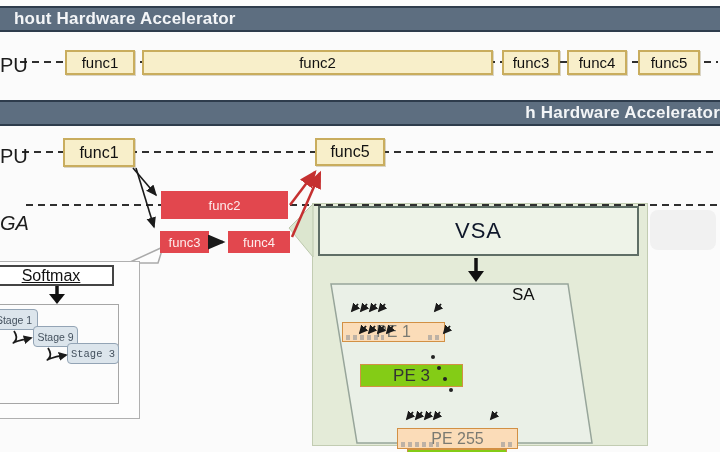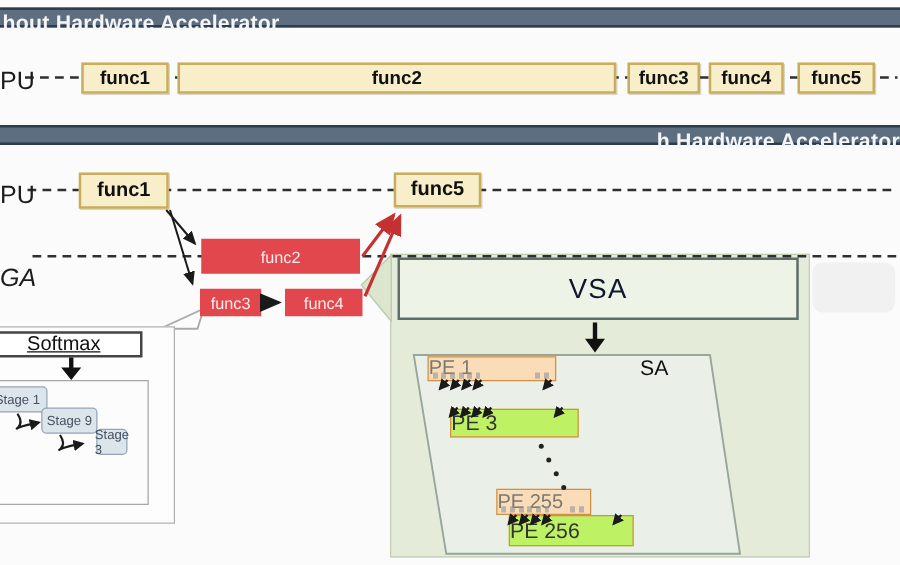--- a/index.html
+++ b/index.html
@@ -1,33 +1,33 @@
 <!DOCTYPE html>
 <html><head>
 <meta charset="utf-8">
 <style>
   html,body{margin:0;padding:0;background:#ffffff;}
   #canvas{position:relative;width:720px;height:452px;overflow:hidden;
           background:#fbfbfb;font-family:"Liberation Sans",sans-serif;}
   .abs{position:absolute;box-sizing:border-box;}
-  .hdr{left:0;width:720px;height:16px;background:#5d6e80;
+  .hdr{left:0;width:720px;height:26px;background:#5d6e80;
        border-top:2px solid #2e3c4c;border-bottom:2px solid #2e3c4c;
        color:#f3f5f7;font-weight:bold;font-size:17px;line-height:22px;
-       padding-left:2px;letter-spacing:0.2px;}
+       padding-left:14px;letter-spacing:0.2px;}
   .rowlbl{color:#1c1c1c;font-size:20px;}
   .fbox{background:#f8efca;border:2px solid #c9ad5e;color:#111;
-        font-weight:bold;font-size:15px;display:flex;align-items:center;
+        font-weight:normal;font-size:15px;display:flex;align-items:center;
         justify-content:center;box-shadow:1px 1px 0 rgba(120,100,40,.25);}
   .rbox{background:#e2474e;color:#fdecec;font-size:13px;display:flex;
         align-items:center;justify-content:center;}
   .overlay{left:0;top:0;pointer-events:none;}
   .pe{border:1.5px solid #d29044;display:flex;align-items:center;
-      justify-content:flex-start;font-size:16px;}
+      justify-content:center;font-size:16px;margin-top:37px;}
   .pe-light{background:#fbdcb8;color:#7a7a72;}
-  .pe-dark{background:#bef264;color:#333;font-size:17px;}
+  .pe-dark{background:#84cc16;color:#333;font-size:17px;}
   .ports{position:absolute;bottom:1px;height:5px;opacity:.55;
          background:repeating-linear-gradient(90deg,#8a8f96 0 4px,transparent 4px 7px);}
   .stage{background:#dce5ec;border:1.5px solid #93a4b5;border-radius:4px;
          color:#44515e;font-size:10.5px;display:flex;align-items:center;
          justify-content:center;}
 </style>
 </head>
 <body>
 
 <div id="canvas">
@@ -70,38 +70,38 @@
 
   <div class="abs" style="left:512px;top:285px;width:40px;font-weight:normal;font-size:17px;color:#111;">SA</div>
   <div class="abs pe pe-light" style="left:342px;top:285px;width:103px;height:20px;">
     <span>PE 1</span>
     <span class="ports" style="left:3px;width:38px;"></span>
     <span class="ports" style="right:4px;width:12px;"></span>
   </div>
   <div class="abs pe pe-dark" style="left:360px;top:327px;width:103px;height:23px;">
     <span>PE 3</span>
   </div>
-  <div class="abs pe pe-light" style="left:397px;top:391px;width:76px;height:21px;">
+  <div class="abs pe pe-light" style="left:397px;top:391px;width:121px;height:21px;">
     <span>PE 255</span>
     <span class="ports" style="left:3px;width:38px;"></span>
     <span class="ports" style="right:4px;width:12px;"></span>
   </div>
   <div class="abs pe pe-dark" style="left:407px;top:412px;width:100px;height:25px;">
     <span>PE 256</span>
   </div>
 
   <div class="abs" style="left:-12px;top:261px;width:152px;height:158px;background:#fdfdfd;border:1.5px solid #b0b0b0;"></div>
   <div class="abs" style="left:-12px;top:265px;width:126px;height:21px;background:#ffffff;border:2px solid #444;
               display:flex;align-items:center;justify-content:center;">
     <span style="font-size:16px;color:#111;text-decoration:underline;">Softmax</span>
   </div>
   <div class="abs" style="left:-12px;top:304px;width:131px;height:100px;background:#fcfcfc;border:1.5px solid #a6a6a6;"></div>
   <div class="abs stage" style="left:-10px;top:309px;width:48px;height:21px;">Stage 1</div>
   <div class="abs stage" style="left:33px;top:326px;width:45px;height:21px;">Stage 9</div>
-  <div class="abs stage" style="left:77px;top:343px;width:25px;height:21px;">Stage 3</div>
+  <div class="abs stage" style="left:67px;top:343px;width:52px;height:21px;font-family:Liberation Mono, monospace;">Stage 3</div>
 
   <svg class="abs overlay" width="720" height="452" viewBox="0 0 720 452">
     <defs>
       <marker id="ahb" markerWidth="8" markerHeight="8" refX="6" refY="3" orient="auto">
         <path d="M0,0 L7,3 L0,6 z" fill="#1a1a1a"></path>
       </marker>
       <marker id="ahr" markerWidth="8" markerHeight="8" refX="6" refY="3" orient="auto">
         <path d="M0,0 L7,3 L0,6 z" fill="#c53030"></path>
       </marker>
       <marker id="ahs" markerWidth="6" markerHeight="6" refX="4" refY="2.5" orient="auto">

